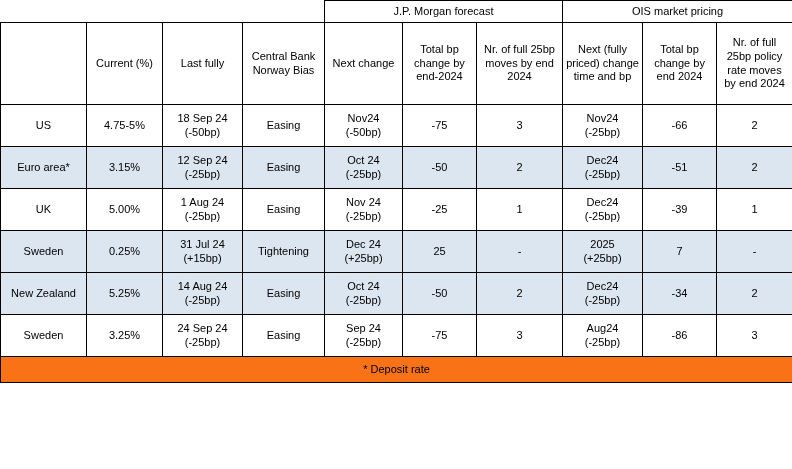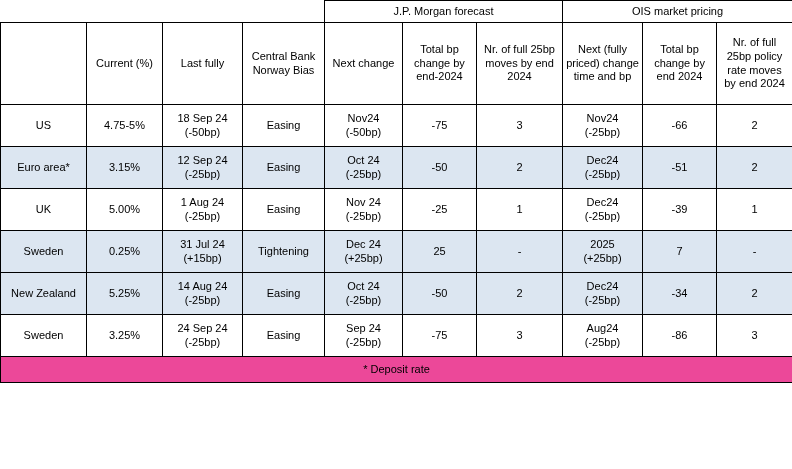--- a/index.html
+++ b/index.html
@@ -56,21 +56,21 @@
     padding-left: 6px;
   }
   td.twoline .l1 { display: block; }
   td.twoline .l2 { display: block; }
   .footnote-row td {
     border: 1px solid #000;
     text-align: left;
     font-size: 11px;
     padding: 4px 6px;
     height: 26px;
-    background: #ec4899;
+    background: #f97316;
     font-weight: bold;
   }
 </style>
 </head>
 <body>
 
 <div id="table-wrap">
   <table class="cb-table">
     <colgroup>
       <col style="width:86px">

